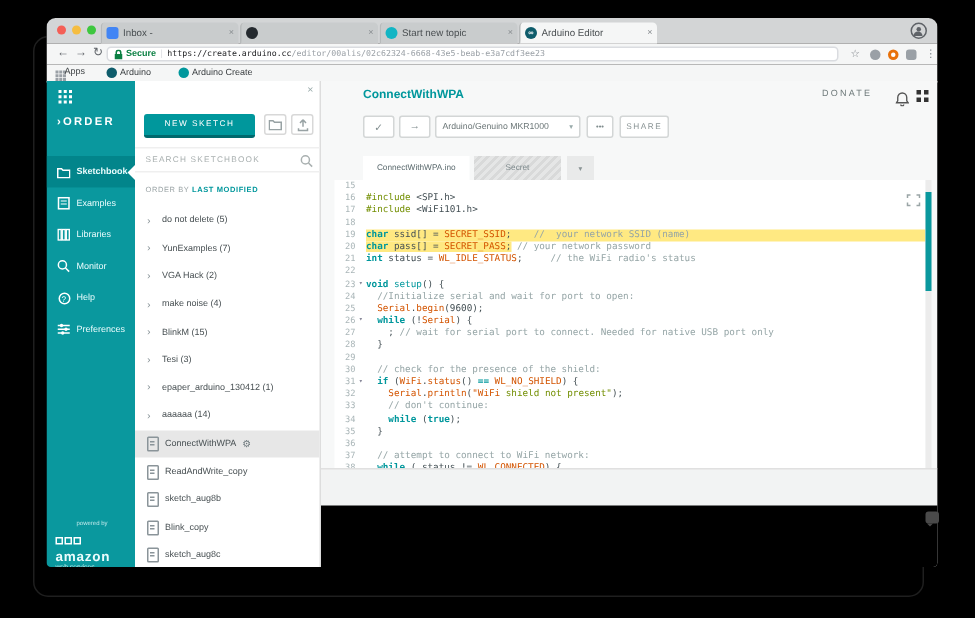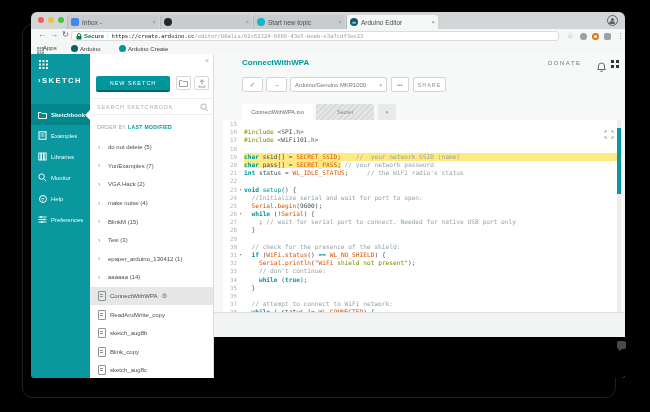--- a/index.html
+++ b/index.html
@@ -190,21 +190,21 @@
       <span class="bm" style="left:88px">
         <span class="bi" style="background:#00979c"></span>
         <span>Arduino Create</span>
       </span>
     </div>
 
     <div class="app">
 
       <div class="sidenav">
         <span class="dotgrid"></span>
-        <div class="logo">›SKETCH</div>
+        <div class="logo">›ORDER</div>
 
         <div class="navitem active" style="top:50px">
           <span class="nicon">
             <svg width="9" height="8" viewBox="0 0 9 8">
                 <path d="M0.5 1.5 h2.5 l1 1 h4.5 v5 h-8 z" fill="none" stroke="#fff" stroke-width="1"></path>
               </svg>
           </span>
           <span>Sketchbook</span>
           <span class="notch"></span>
         </div>
@@ -250,20 +250,26 @@
                 <circle cx="3" cy="2" r="1.1" fill="#fff"></circle>
                 <line x1="0.5" y1="4.5" x2="8.5" y2="4.5" stroke="#fff" stroke-width="0.9"></line>
                 <circle cx="6" cy="4.5" r="1.1" fill="#fff"></circle>
                 <line x1="0.5" y1="7" x2="8.5" y2="7" stroke="#fff" stroke-width="0.9"></line>
                 <circle cx="3.8" cy="7" r="1.1" fill="#fff"></circle>
               </svg>
           </span>
           <span>Preferences</span>
         </div>
 
+        <div class="aws">
+          <div class="pb">powered by</div>
+          <div class="cubes"><span></span><span></span><span></span></div>
+          <div class="nm">amazon</div>
+          <div class="sub">web services</div>
+        </div>
       </div>
 
       <div class="panel">
         <span class="pclose">×</span>
         <div class="newsketch">NEW SKETCH</div>
         <div class="pbtn" style="left:86px">
           <svg width="9" height="8" viewBox="0 0 9 8">
               <path d="M0.5 1.5 h2.5 l1 1 h4.5 v5 h-8 z" fill="none" stroke="#98a2a4" stroke-width="1"></path>
             </svg>
         </div>

